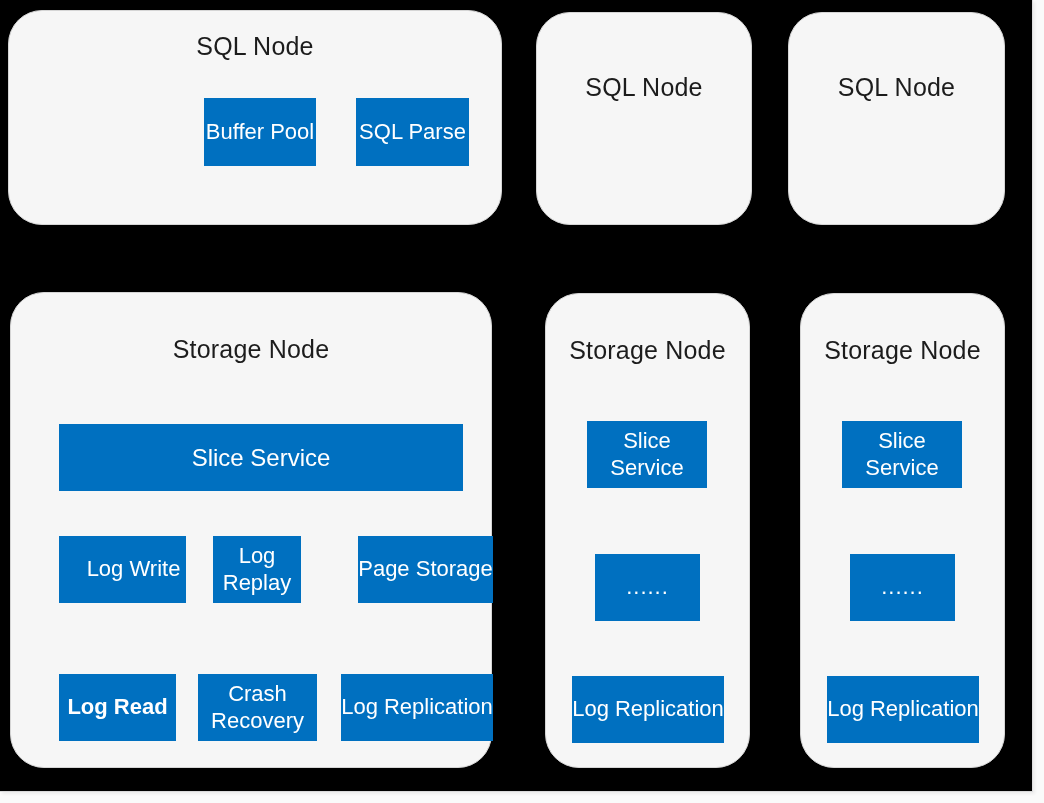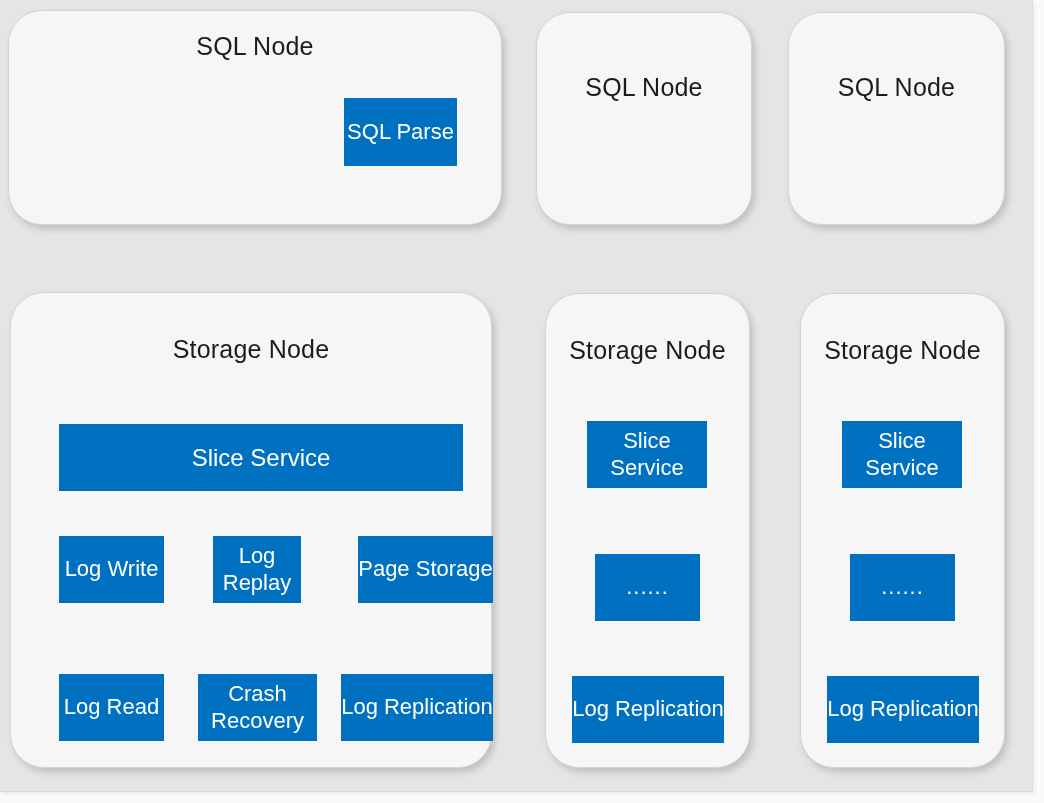--- a/index.html
+++ b/index.html
@@ -3,21 +3,21 @@
 <meta charset="utf-8">
 <style>
   html,body{margin:0;padding:0;}
   body{
     width:1044px;height:803px;position:relative;overflow:hidden;
     background:#fafafa;
     font-family:"Liberation Sans", sans-serif;
   }
   .canvas{
     position:absolute;left:0;top:0;width:1032px;height:791px;
-    background:#e5e5e5;
+    background:#000000;
     border-right:1px solid #dededf;
     border-bottom:1px solid #d9d9da;
     box-shadow:2px 2px 3px rgba(0,0,0,0.06);
   }
   .node{
     position:absolute;
     background:#f6f6f6;
     border:1px solid #d5d5d5;
     border-radius:34px;
     box-shadow:3px 4px 7px rgba(0,0,0,0.17);
@@ -34,52 +34,53 @@
     font-size:22px;line-height:1.22;
     display:flex;align-items:center;justify-content:center;
     text-align:center;
   }
   
   #sql1{left:8px;top:10px;width:492px;height:213px;}
   #sql1 .node-title{top:21px;}
   #sql1 .chip{top:87px;height:68px;}
   #sql1 .c0{left:52px;width:113px;}
   #sql1 .c1{left:195px;width:112px;}
-  #sql1 .c2{left:335px;width:113px;}
+  #sql1 .c2{left:347px;width:113px;}
   
   #sql2{left:536px;top:12px;width:214px;height:211px;}
   #sql3{left:788px;top:12px;width:215px;height:211px;}
   #sql2 .node-title,#sql3 .node-title{top:60px;}
   
   #st1{left:10px;top:292px;width:480px;height:474px;}
   #st1 .node-title{top:42px;}
   #st1 .slice{left:48px;top:131px;width:404px;height:67px;font-size:24px;}
   #st1 .r1{top:243px;height:67px;}
   #st1 .r2{top:381px;height:67px;}
-  #st1 .c0{left:48px;width:105px;}
+  #st1 .c0{left:48px;width:105px;padding-left:22px;}
   #st1 .c1{left:202px;width:88px;}
   #st1 .c2{left:347px;width:135px;}
-  #st1 .d0{left:48px;width:105px;}
+  #st1 .d0{left:48px;width:117px;font-weight:bold;}
   #st1 .d1{left:187px;width:119px;}
   #st1 .d2{left:330px;width:152px;}
   
   #st2{left:545px;top:293px;width:203px;height:473px;}
   #st3{left:800px;top:293px;width:203px;height:473px;}
   #st2 .node-title,#st3 .node-title{top:42px;}
   .small-slice{left:41px;top:127px;width:120px;height:67px;}
   .small-dots{left:49px;top:260px;width:105px;height:67px;letter-spacing:1px;}
   .small-rep{left:26px;top:382px;width:152px;height:67px;}
 </style>
 </head>
 <body>
 
 <div class="canvas">
 
   <section class="node" id="sql1">
     <div class="node-title">SQL Node</div>
+    <div class="chip c1">Buffer Pool</div>
     <div class="chip c2">SQL Parse</div>
   </section>
 
   <section class="node" id="sql2">
     <div class="node-title">SQL Node</div>
   </section>
 
   <section class="node" id="sql3">
     <div class="node-title">SQL Node</div>
   </section>

